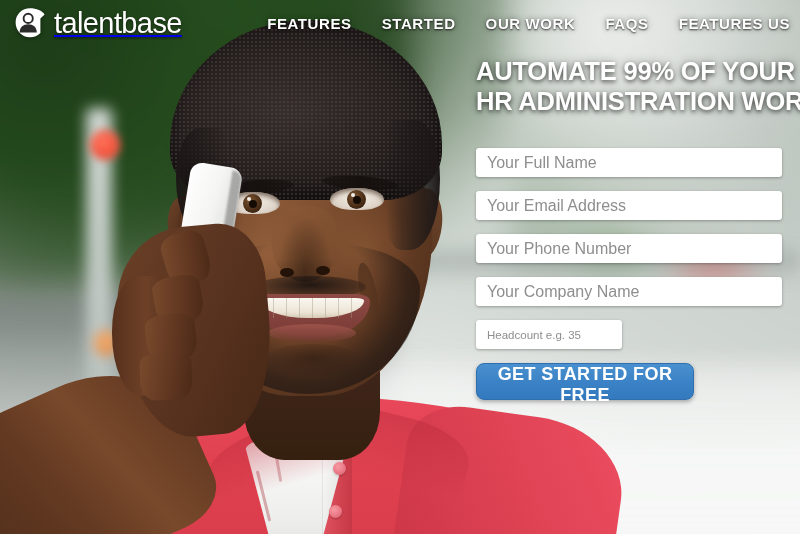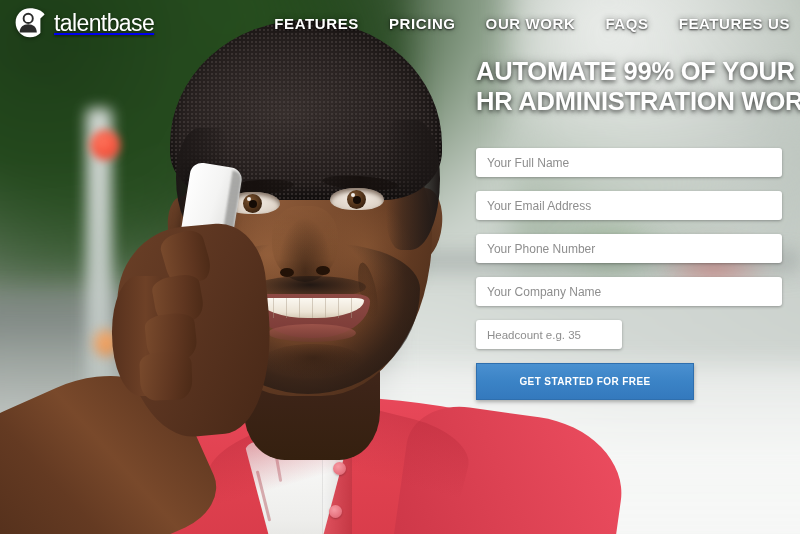--- a/index.html
+++ b/index.html
@@ -366,21 +366,21 @@
     display:flex; align-items:center; gap:8px;
     margin-left:14px;
   }
   .logo-mark {
     position:relative; width:32px; height:32px; flex:0 0 32px;
   }
   .logo-mark svg { display:block; width:32px; height:32px;
     filter: drop-shadow(0 1px 2px rgba(0,0,0,0.45)); }
   .logo-text {
     color:#ffffff;
-    font-size:23px;
+    font-size:29px;
     font-weight:400;
     letter-spacing:-0.6px;
     line-height:1;
     text-shadow:0 1px 3px rgba(0,0,0,0.55);
   }
   .nav {
     margin-left:auto; margin-right:10px;
     display:flex; align-items:center; gap:30px;
   }
   .nav a {
@@ -413,37 +413,37 @@
   .form { margin-top:32px; }
   .field {
     display:block;
     width:306px; height:29px;
     background:#ffffff;
     border:none;
     border-radius:3px;
     padding:0 11px;
     margin-bottom:14px;
     font-family:"Liberation Sans", sans-serif;
-    font-size:12px;
+    font-size:16px;
     color:#555;
     box-shadow:0 1px 3px rgba(0,0,0,0.30);
     outline:none;
   }
   .field::placeholder { color:#8e8e8e; opacity:1; }
   .field.small { width:146px; font-size:11.5px; }
   .cta {
     display:block;
     margin-top:6px;
     width:218px; height:37px;
     background:linear-gradient(180deg, #4a90d0 0%, #3b83c6 50%, #3479bd 100%);
     border:1px solid #2f6fae;
-    border-radius:0;
+    border-radius:8px;
     color:#ffffff;
     font-family:"Liberation Sans", sans-serif;
-    font-size:10px;
+    font-size:18px;
     font-weight:bold;
     letter-spacing:0.4px;
     cursor:pointer;
     box-shadow:0 2px 4px rgba(0,0,0,0.3);
   }
 </style>
 </head>
 <body>
 
 <div id="stage">
@@ -532,21 +532,21 @@
           <path d="M16 1.2 C8 1.2 1.6 7.3 1.6 15.4 C1.6 23.5 8 30.3 16 30.3 C20.2 30.3 23.9 28.6 26.4 25.9 L26.4 11.6 L30.6 7.4 C28.2 3.6 22.6 1.2 16 1.2 Z" fill="#ffffff"></path>
           <circle cx="14.2" cy="11.4" r="4.6" fill="none" stroke="#2b2b2b" stroke-width="1.9"></circle>
           <path d="M5.6 25.6 C5.6 19.9 9.4 17.2 14.2 17.2 C19 17.2 22.8 19.9 22.8 25.6 Z" fill="#2b2b2b"></path>
         </svg>
       </span>
       <span class="logo-text">talentbase</span>
     </a>
 
     <nav class="nav">
       <a href="#">FEATURES</a>
-      <a href="#">PRICING</a>
+      <a href="#">STARTED</a>
       <a href="#">OUR WORK</a>
       <a href="#">FAQS</a>
       <a href="#">FEATURES US</a>
     </nav>
   </div>
 
   <div class="hero">
     <h1 class="headline">
       <span>AUTOMATE 99% OF YOUR</span>
       <span class="l2">HR ADMINISTRATION WORK</span>

